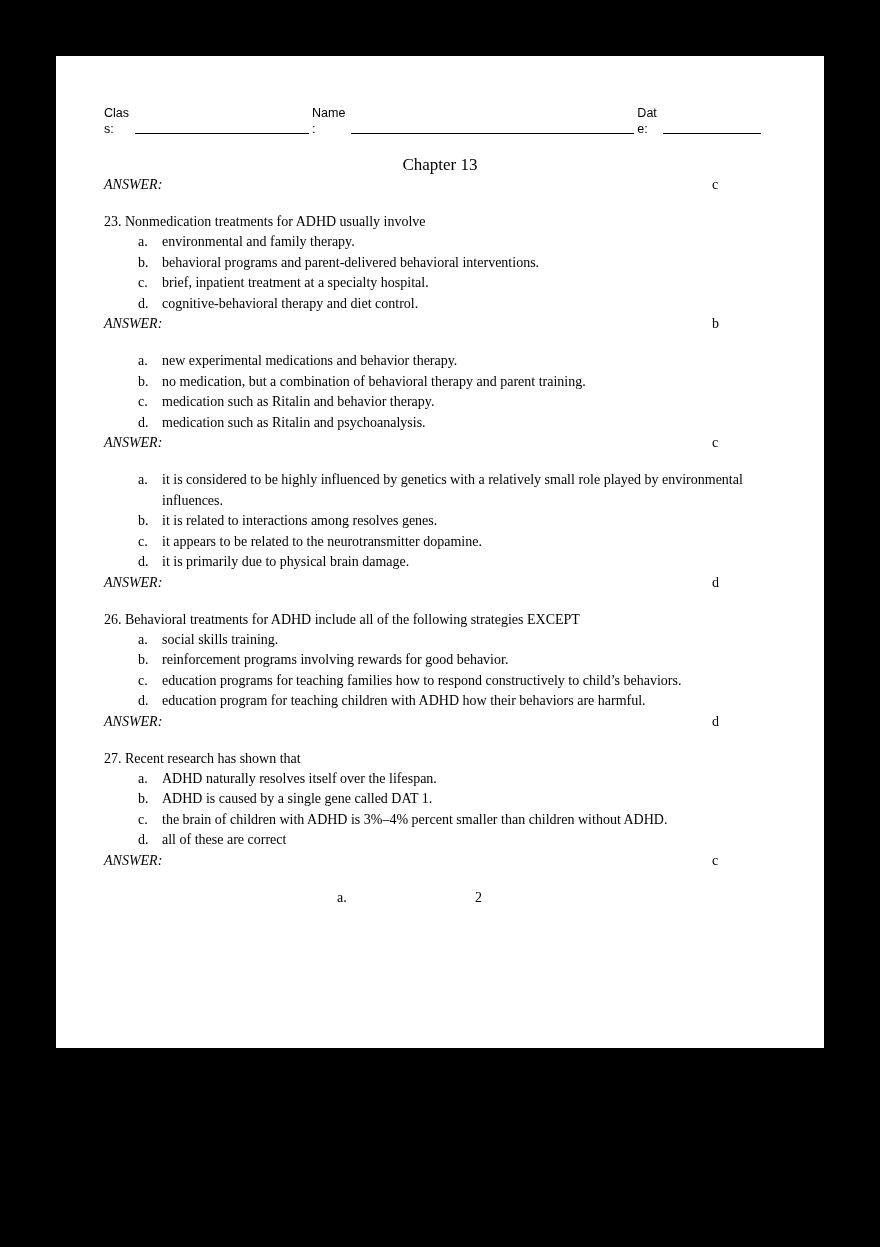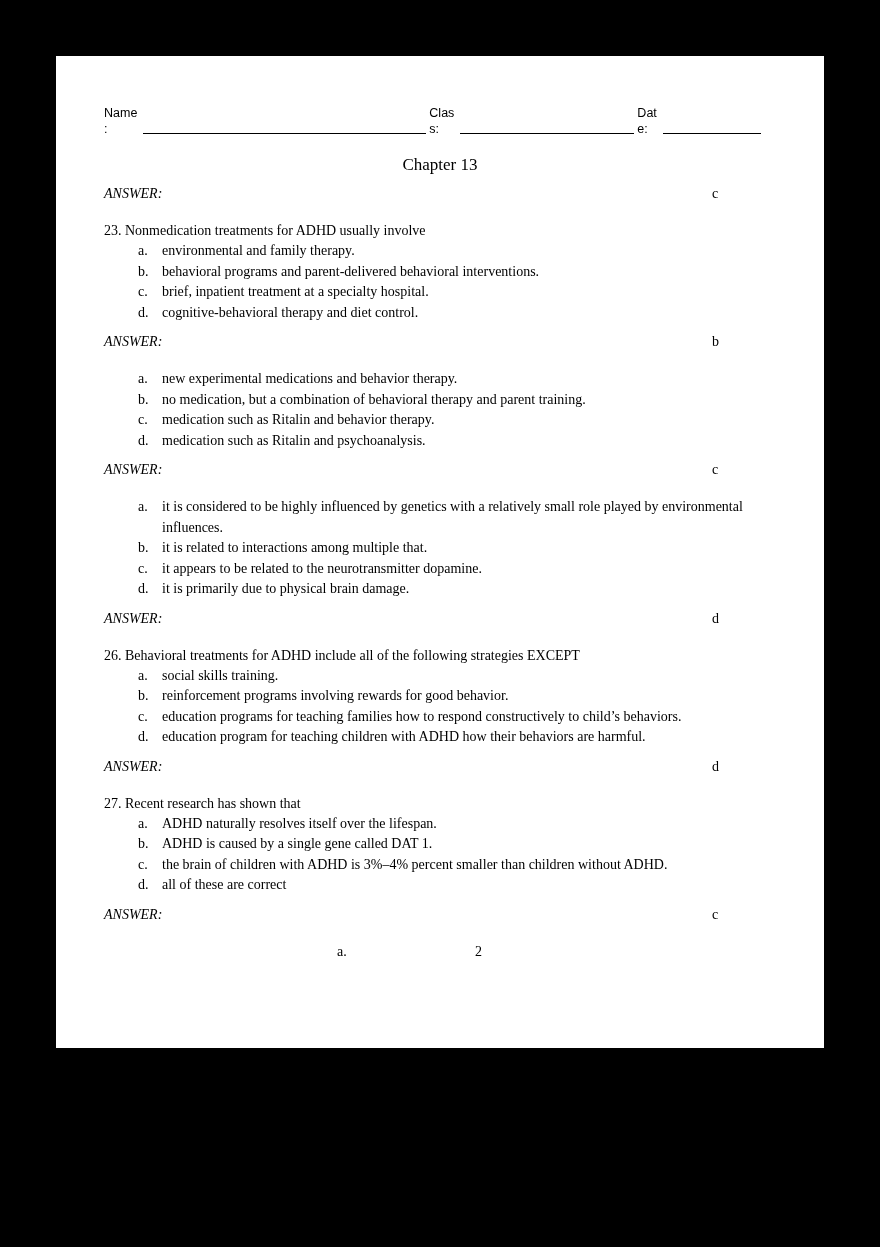--- a/index.html
+++ b/index.html
@@ -46,21 +46,20 @@
   
   .chapter-title {
     font-size: 17px;
     font-weight: normal;
     margin: 17px 0 0 0;
     line-height: 21px;
     text-align: center;
   }
   .answer-row {
     position: relative;
-    margin-top: 9px;
     line-height: 20px;
     font-size: 14px;
   }
   .answer-label { font-style: italic; }
   .answer-value {
     position: absolute;
     left: 608px;
     top: 0;
     font-style: normal;
   }
@@ -81,34 +80,34 @@
   }
   .partial-label { position: absolute; left: 233px; top: 0; }
   .partial-value { position: absolute; left: 371px; top: 0; }
 </style>
 </head>
 <body>
 
 <div class="page">
 
   <div class="header-row">
+    <div class="field field-2">
+      <div class="field-label">
+        <span>Clas</span>
+        <span>s:</span>
+      </div>
+      <div class="rule"></div>
+    </div>
     <div class="field field-1">
       <div class="field-label">
         <span>Name</span>
         <span>:</span>
       </div>
       <div class="rule"></div>
     </div>
-    <div class="field field-2">
-      <div class="field-label">
-        <span>Clas</span>
-        <span>s:</span>
-      </div>
-      <div class="rule"></div>
-    </div>
     <div class="field field-3">
       <div class="field-label">
         <span>Dat</span>
         <span>e:</span>
       </div>
       <div class="rule"></div>
     </div>
   </div>
 
   <h1 class="chapter-title">Chapter 13</h1>
@@ -170,21 +169,21 @@
   </div>
 
   <div class="question">
     <div class="options">
       <div class="option">
         <span class="opt-label">a.</span>
         <span class="opt-text">it is considered to be highly influenced by genetics with a relatively small role played by environmental influences.</span>
       </div>
       <div class="option">
         <span class="opt-label">b.</span>
-        <span class="opt-text">it is related to interactions among multiple that.</span>
+        <span class="opt-text">it is related to interactions among resolves genes.</span>
       </div>
       <div class="option">
         <span class="opt-label">c.</span>
         <span class="opt-text">it appears to be related to the neurotransmitter dopamine.</span>
       </div>
       <div class="option">
         <span class="opt-label">d.</span>
         <span class="opt-text">it is primarily due to physical brain damage.</span>
       </div>
     </div>

